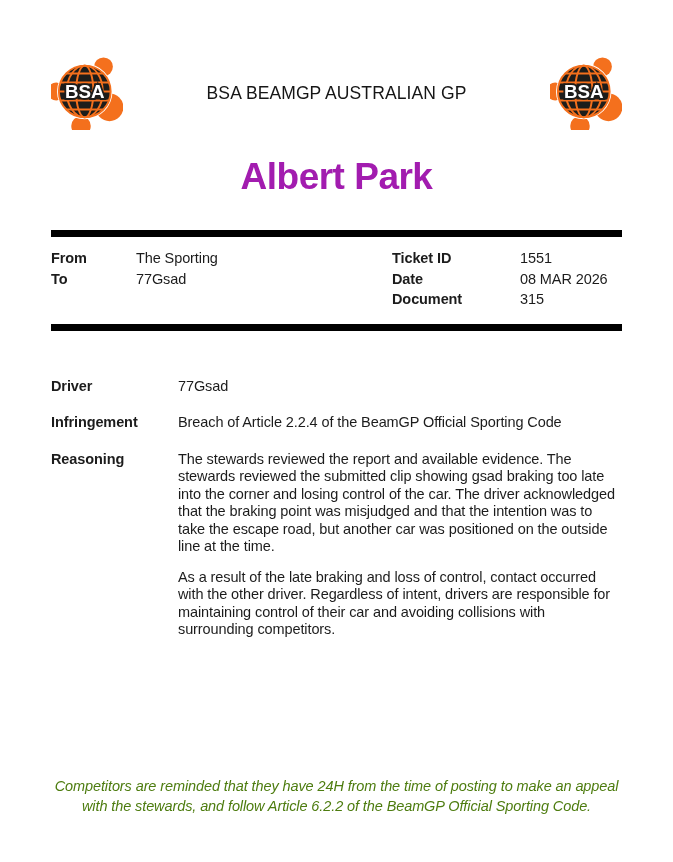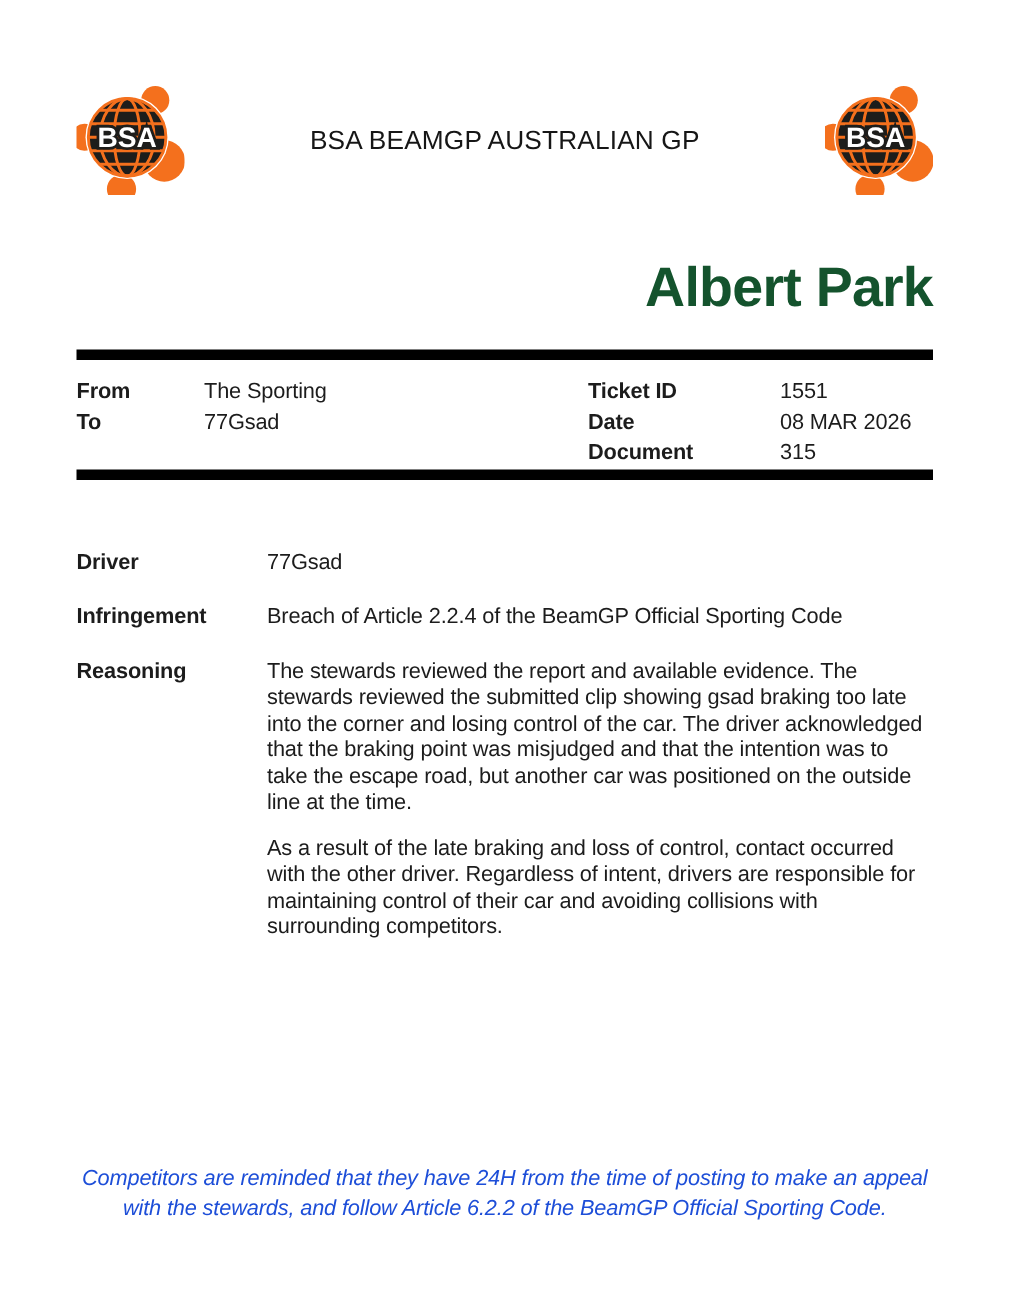--- a/index.html
+++ b/index.html
@@ -25,34 +25,34 @@
     font-size: 17.5px;
     font-weight: 500;
     text-align: center;
     color: #161616;
     letter-spacing: 0.1px;
     flex: 1;
   }
 
   
   .main-title {
-    text-align: right;
+    text-align: center;
     font-size: 37px;
     font-weight: bold;
-    color: #14532d;
-    margin-top: 41px;
+    color: #a21caf;
+    margin-top: 26px;
     letter-spacing: -0.5px;
   }
 
   
   .meta-band {
-    margin-top: 20px;
+    margin-top: 32px;
     border-top: 7px solid #000000;
     border-bottom: 7px solid #000000;
-    padding: 11px 0 0 0;
+    padding: 11px 0 14px 0;
     display: flex;
   }
   .meta-col-left  { width: 341px; }
   .meta-col-right { width: 230px; }
   .meta-row { display: flex; line-height: 20.5px; font-size: 14.5px; }
   .meta-row .m-label { font-weight: bold; }
   .meta-col-left  .m-label { width: 85px;  flex: 0 0 auto; }
   .meta-col-right .m-label { width: 128px; flex: 0 0 auto; }
 
   
@@ -66,21 +66,21 @@
   .footer-note {
     position: absolute;
     left: 0; right: 0;
     top: 776px;
     margin: 0 auto;
     width: 575px;
     text-align: center;
     font-style: italic;
     font-size: 14.5px;
     line-height: 20px;
-    color: #1d4ed8;
+    color: #4d7c0f;
   }
 </style>
 </head>
 <body>
 
 <div class="page">
 
   <div class="doc-header">
     <svg class="logo" viewBox="0 0 96 96">
       <circle cx="70" cy="13" r="12.5" fill="#F4701D"></circle>

